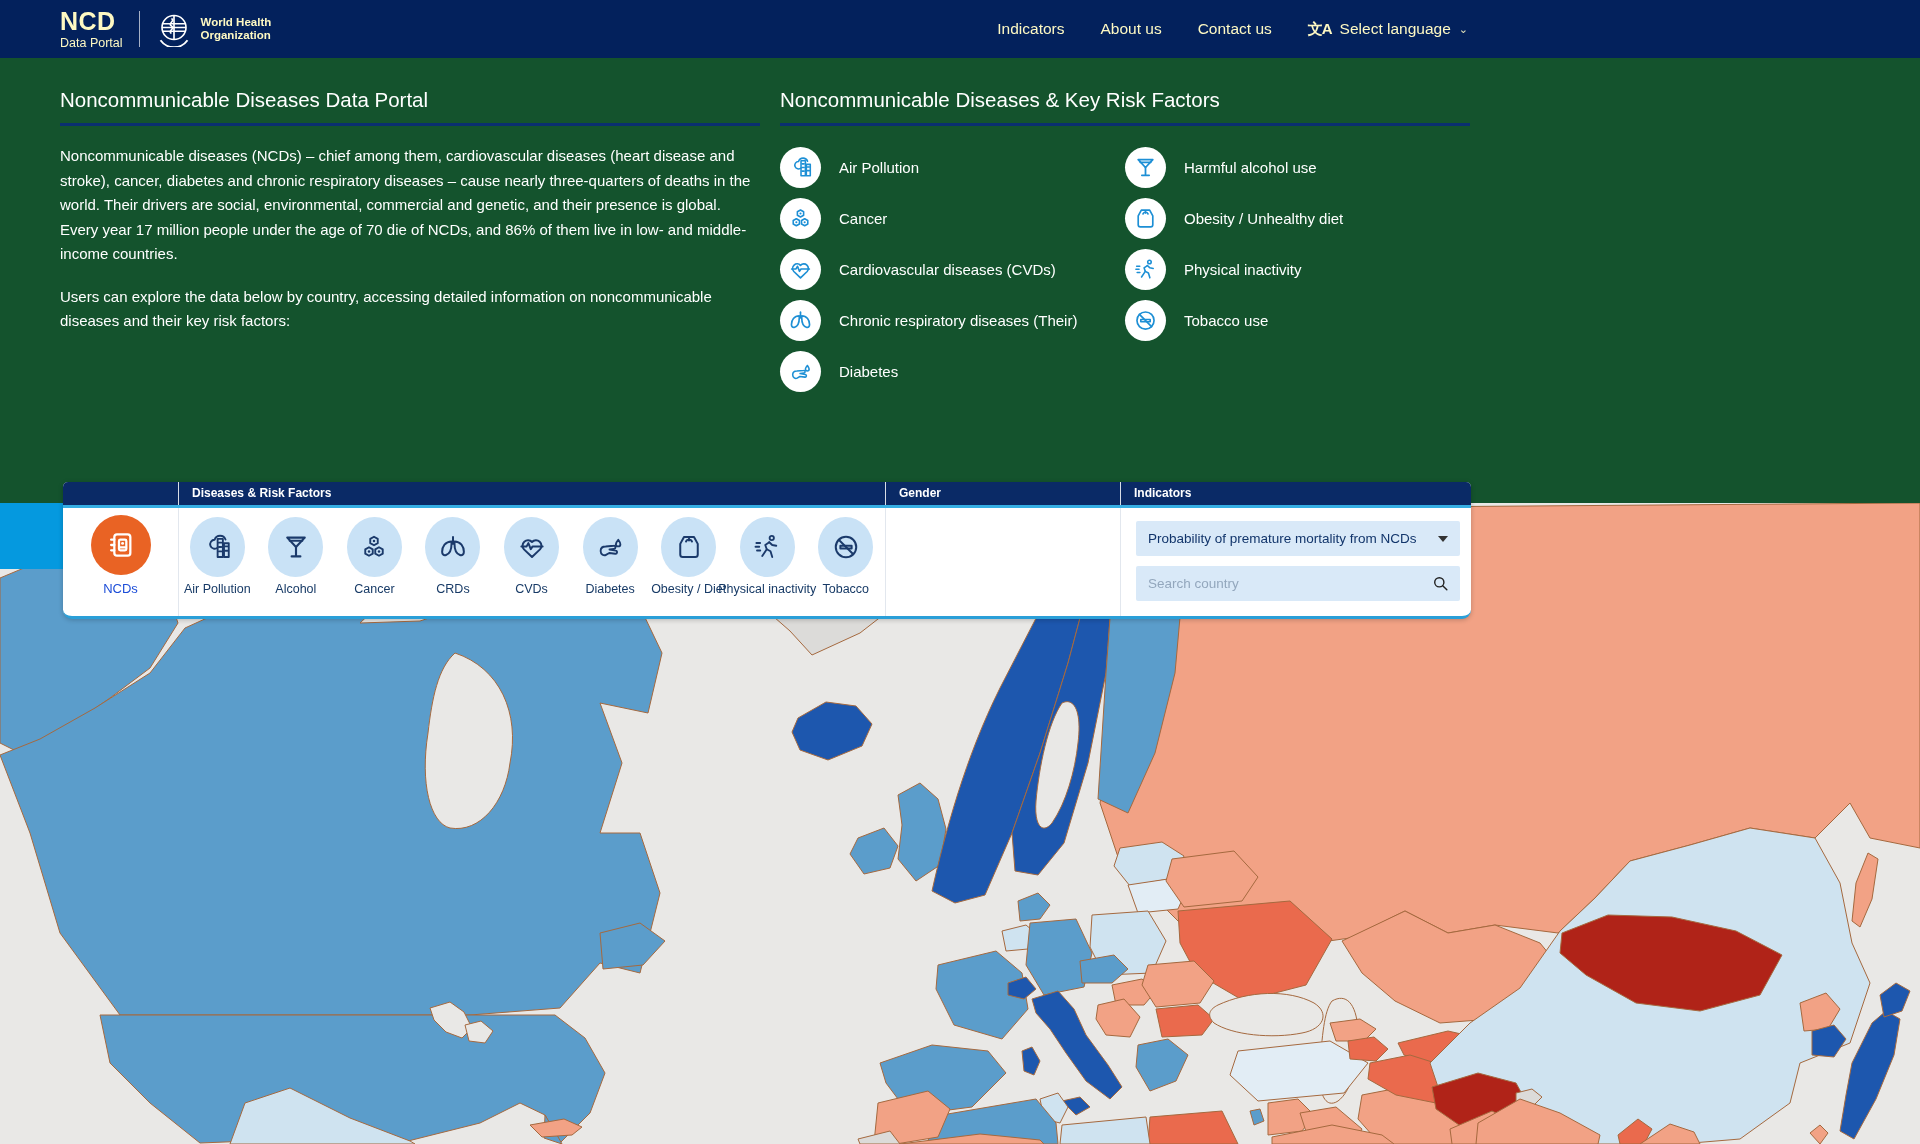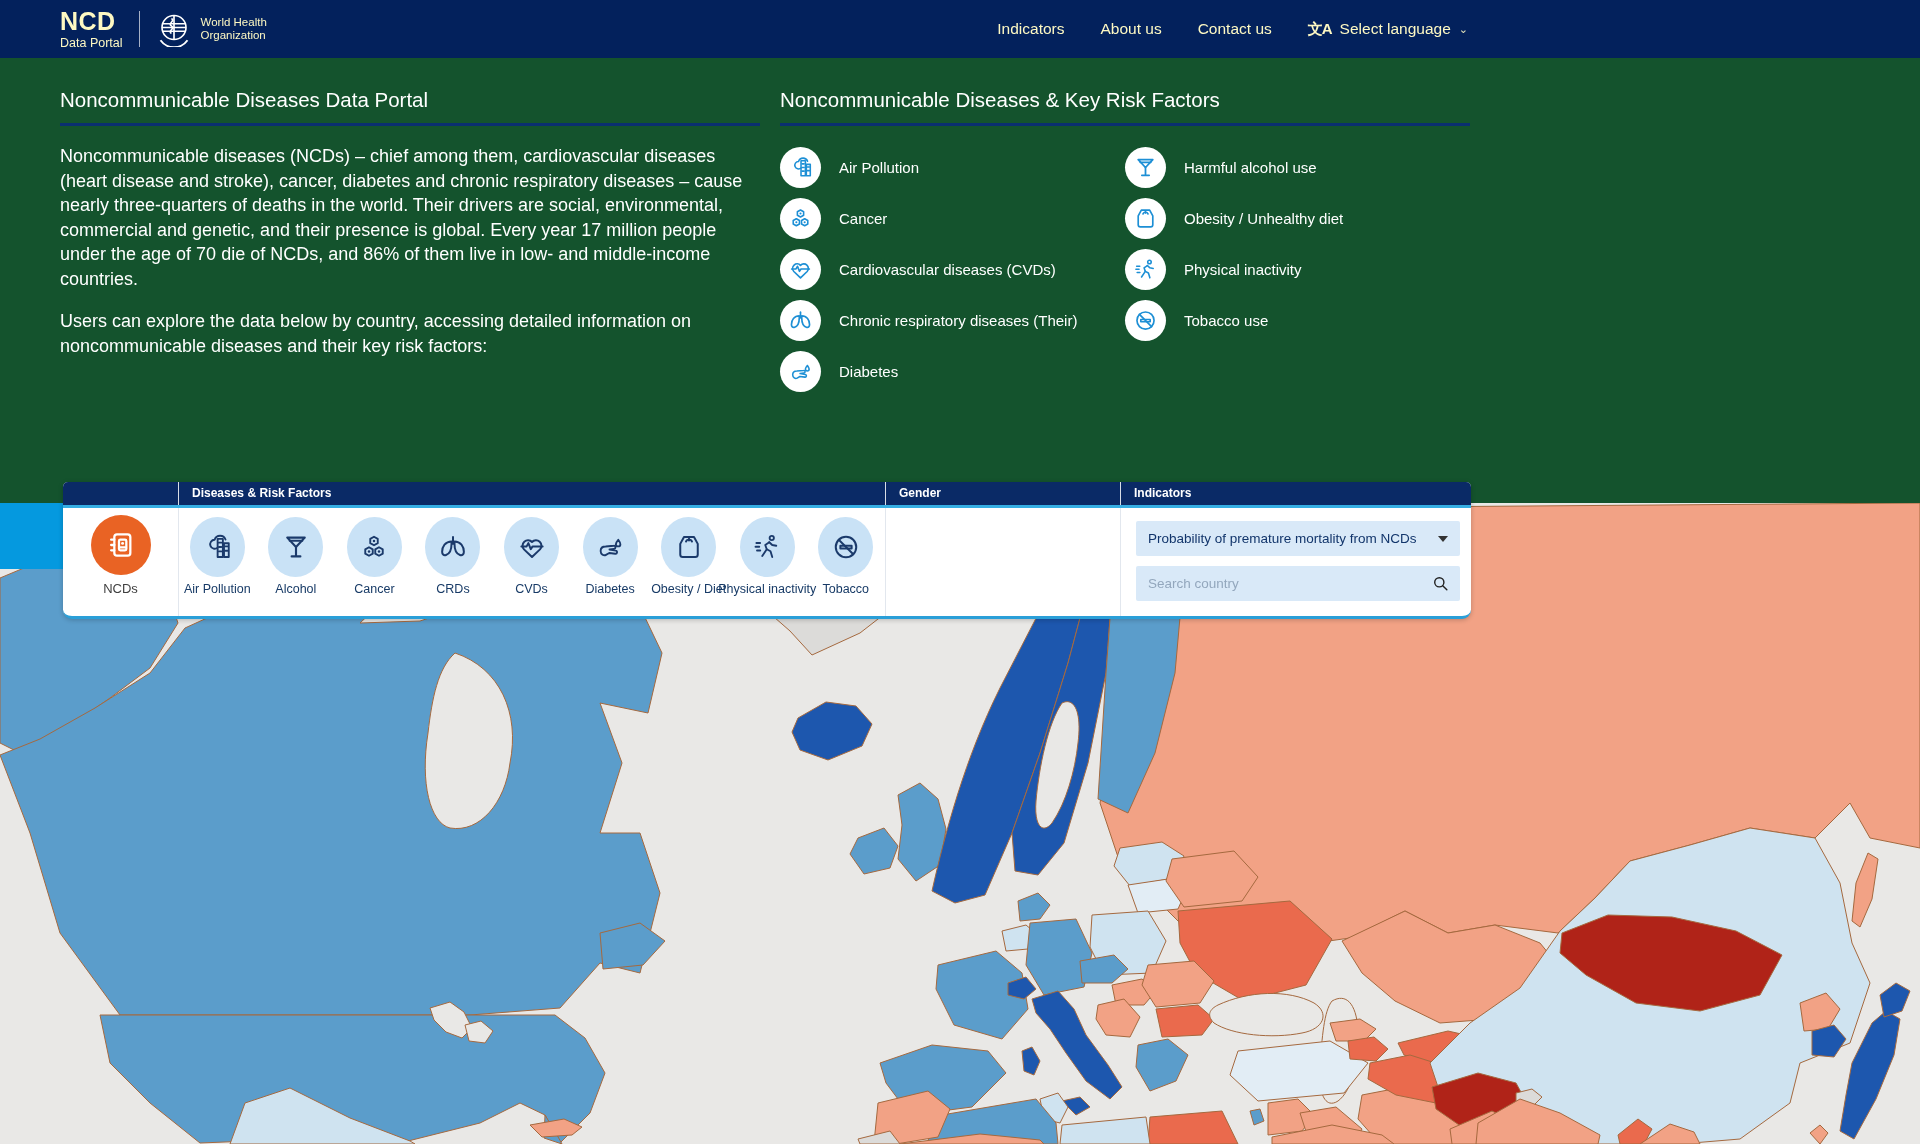--- a/index.html
+++ b/index.html
@@ -11,32 +11,32 @@
   .navbar{position:absolute;top:0;left:0;width:1920px;height:58px;background:#03215c;
     display:flex;align-items:center;justify-content:space-between;
     padding:0 452px 0 60px;box-sizing:border-box;z-index:40;color:#fef9c3;}
   .brand{display:flex;align-items:center;gap:16px;}
   .brand-ncd{line-height:1;}
   .brand-title{font-size:25px;font-weight:bold;letter-spacing:.5px;}
   .brand-sub{font-size:12.5px;font-weight:normal;margin-top:3px;}
   .brand-divider{width:1px;height:36px;background:rgba(255,255,255,.65);}
   .who{display:flex;align-items:center;gap:9px;}
   .who-emblem{width:36px;height:36px;color:#fff;}
-  .who-text{font-size:11.5px;font-weight:normal;line-height:1.1;}
+  .who-text{font-size:11.5px;font-weight:bold;line-height:1.1;}
   .navlinks{display:flex;align-items:center;gap:36px;font-size:15.5px;}
   .navlink{cursor:pointer;white-space:nowrap;}
   .lang{display:flex;align-items:center;gap:8px;cursor:pointer;}
   .translate-glyph{font-size:15px;font-weight:bold;letter-spacing:-1px;}
   .chev{font-size:11px;opacity:.9;}
   
   .hero{position:absolute;top:58px;left:0;width:1920px;height:445px;background:#14532d;color:#fff;z-index:10;}
   .hero-left{position:absolute;left:60px;top:22px;width:700px;}
   .hero-right{position:absolute;left:780px;top:22px;width:690px;}
   .hero h2{font-size:20.5px;font-weight:500;margin:0;padding:8px 0 11px 0;border-bottom:3px solid #0a2f70;}
-  .hero p{font-size:18px;line-height:24.5px;margin:18px 0 0 0;}
+  .hero p{font-size:15px;line-height:24.5px;margin:18px 0 0 0;}
   .risk-cols{display:flex;margin-top:16px;}
   .risk-col{list-style:none;margin:0;padding:0;width:345px;}
   .risk-item{display:flex;align-items:center;gap:18px;height:51px;}
   .hcirc{width:41px;height:41px;border-radius:50%;background:#ffffff;color:#1d8fd5;
     display:flex;align-items:center;justify-content:center;flex:0 0 41px;}
   .hcirc svg{width:25px;height:25px;}
   .risk-label{font-size:15px;}
   
   .map-wrap{position:absolute;top:503px;left:0;width:1920px;height:641px;z-index:5;}
   .map-wrap svg{display:block;width:1920px;height:641px;}
@@ -53,21 +53,21 @@
     border-bottom:3px solid #35aee3;}
   .ph-label{position:absolute;top:4px;color:#fff;font-size:12px;font-weight:bold;white-space:nowrap;}
   .ph-div{position:absolute;top:0;width:1px;height:23px;background:#d8dde6;}
   .panel-body{position:relative;height:108px;}
   .body-div{position:absolute;top:0;width:1px;height:108px;background:#e2e7ee;}
   .sec{position:absolute;top:0;height:108px;box-sizing:border-box;}
   .sec-ncds{left:0;width:115px;display:flex;flex-direction:column;align-items:center;}
   .ncds-circ{margin-top:7px;width:60px;height:60px;border-radius:50%;background:#e96324;color:#fff;
     display:flex;align-items:center;justify-content:center;cursor:pointer;}
   .ncds-circ svg{width:32px;height:32px;}
-  .ncds-label{margin-top:6px;font-size:13px;color:#404040;}
+  .ncds-label{margin-top:6px;font-size:13px;color:#1d4ed8;}
   .sec-diseases{left:115px;width:707px;display:flex;}
   .sec-gender{left:822px;width:235px;display:flex;}
   .sec-indicators{left:1057px;width:351px;padding:13px 11px 0 16px;}
   .fitem{flex:1 1 0;display:flex;flex-direction:column;align-items:center;cursor:pointer;min-width:0;}
   .fcirc{margin-top:9px;width:55px;height:60px;border-radius:50%;background:#c9e2f6;color:#1b3a6b;
     display:flex;align-items:center;justify-content:center;}
   .fcirc svg{width:30px;height:30px;}
   .flabel{margin-top:5px;font-size:12.5px;color:#173a66;white-space:nowrap;}
   .g-total .fcirc{background:#fdfefb;border:3px solid #8bc232;color:#64a11f;width:51px;height:56px;margin-top:7px;}
   .g-males .fcirc{background:#fdf3e2;color:#eda43b;}

